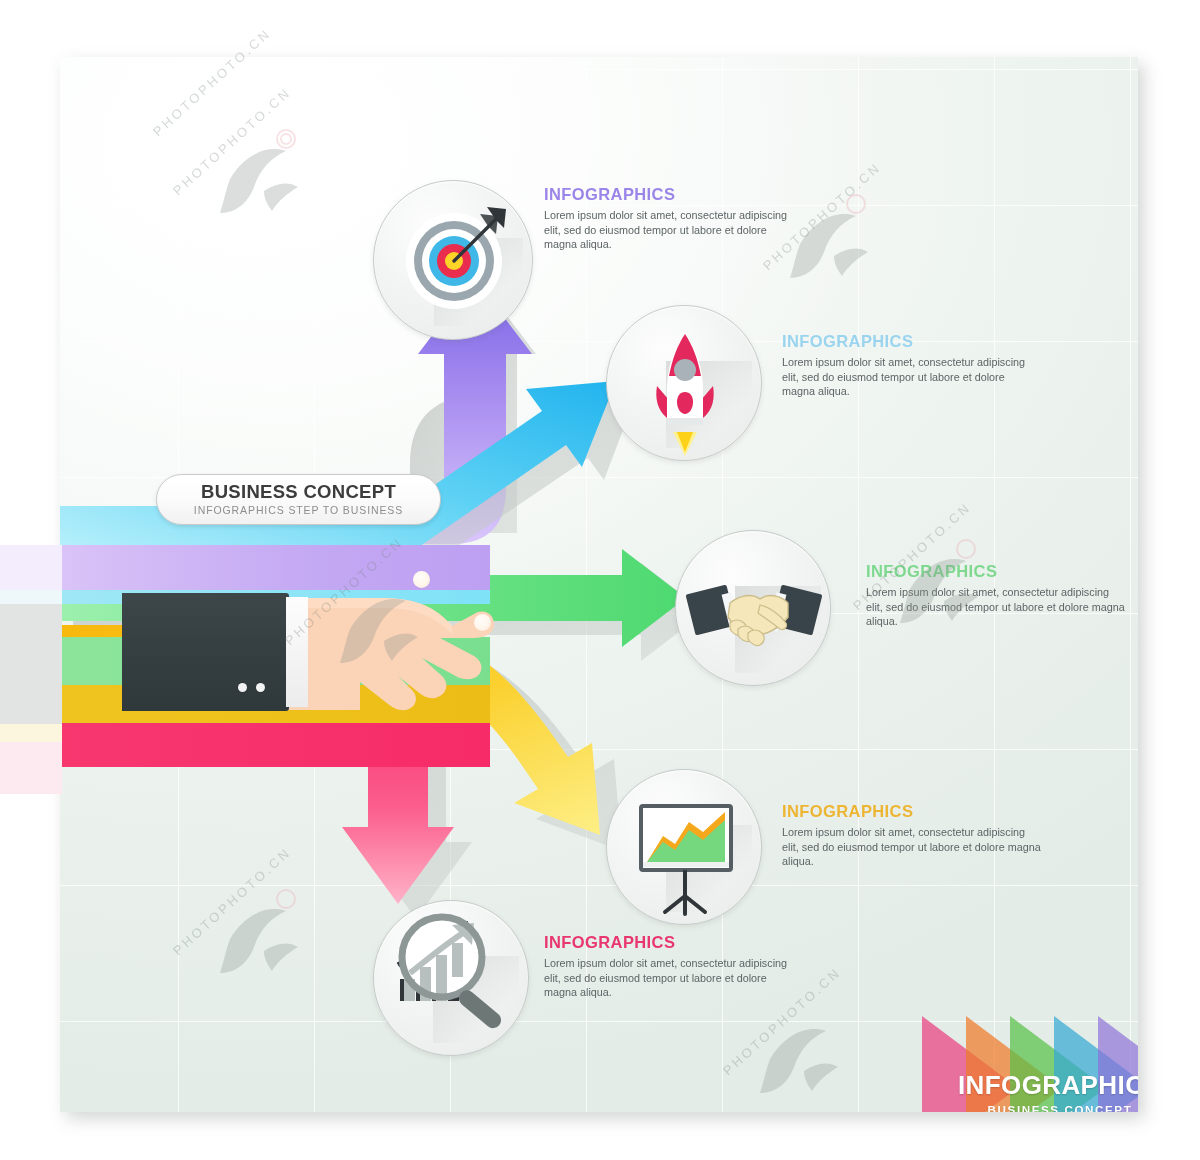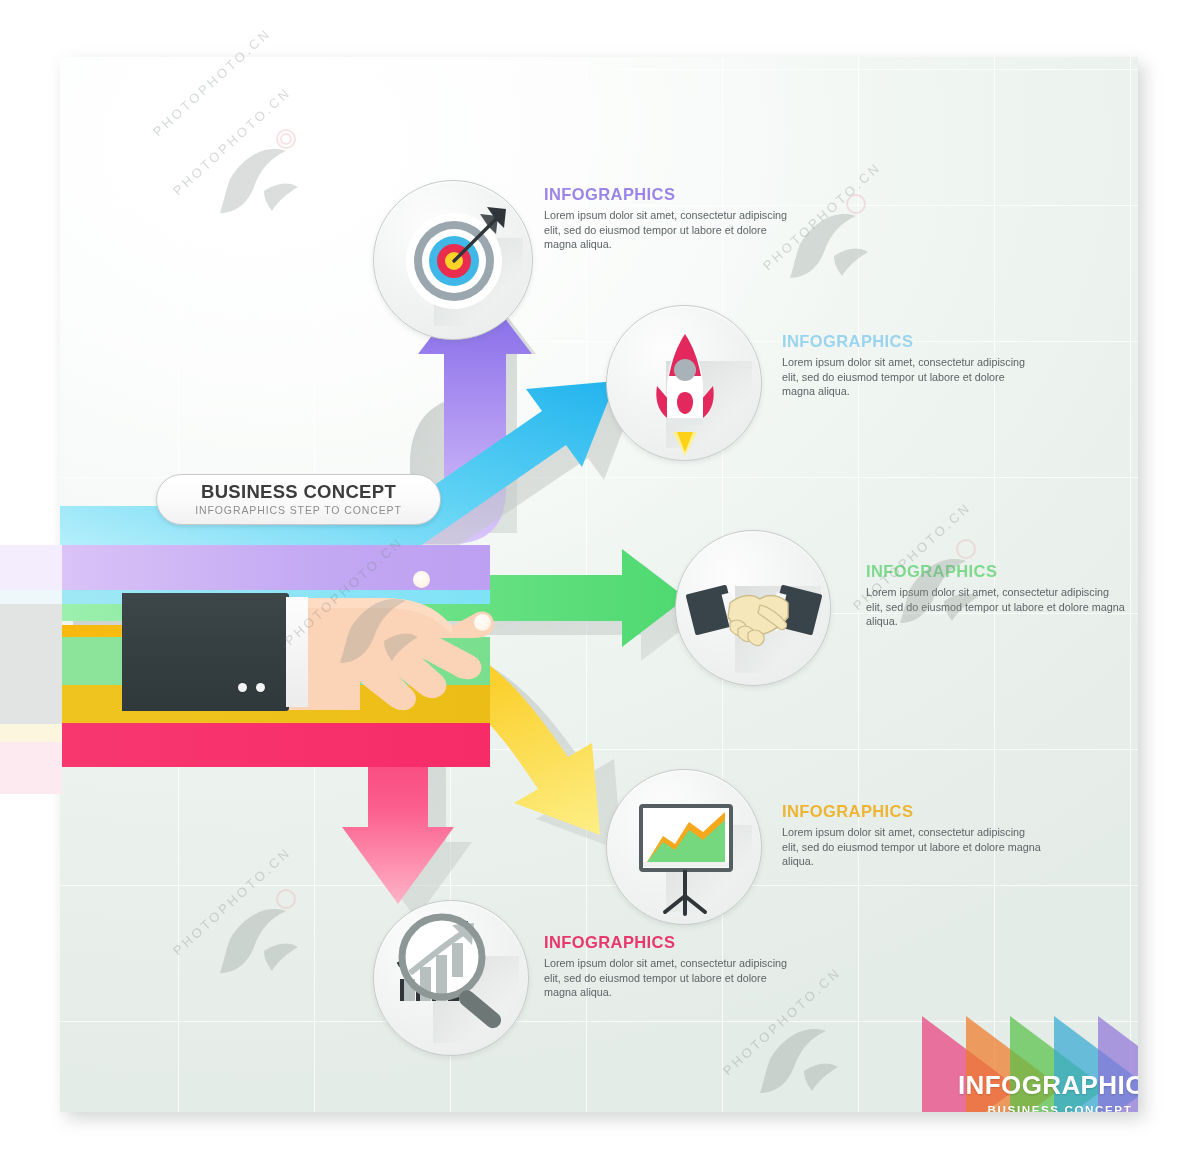--- a/index.html
+++ b/index.html
@@ -196,21 +196,21 @@
     </svg>
 
     <div class="ribbon rb-purple"></div>
     <div class="ribbon rb-cyan"></div>
     <div class="ribbon rb-green"></div>
     <div class="ribbon rb-yellow"></div>
     <div class="ribbon rb-pink"></div>
 
     <div id="title-pill">
       <div class="t1">BUSINESS CONCEPT</div>
-      <div class="t2">INFOGRAPHICS STEP TO CONCEPT</div>
+      <div class="t2">INFOGRAPHICS STEP TO BUSINESS</div>
     </div>
 
     <div id="hand-group">
       <svg width="400" height="132" style="position:absolute;left:0;top:0;">
 
         <path d="M 150,8 L 262,8 C 300,8 318,22 330,36 L 352,24 C 362,18 372,24 372,34
                  C 372,44 362,48 352,48 L 318,48 L 352,66 C 362,72 362,84 352,88
                  C 344,91 336,88 330,84 L 300,68 L 320,86 C 328,94 324,104 316,107
                  C 309,110 302,107 296,102 L 276,86 L 290,100 C 297,107 294,116 287,119
                  C 280,122 272,119 266,114 L 238,92 L 238,120 L 150,120 Z" fill="#fbd3b6"></path>

